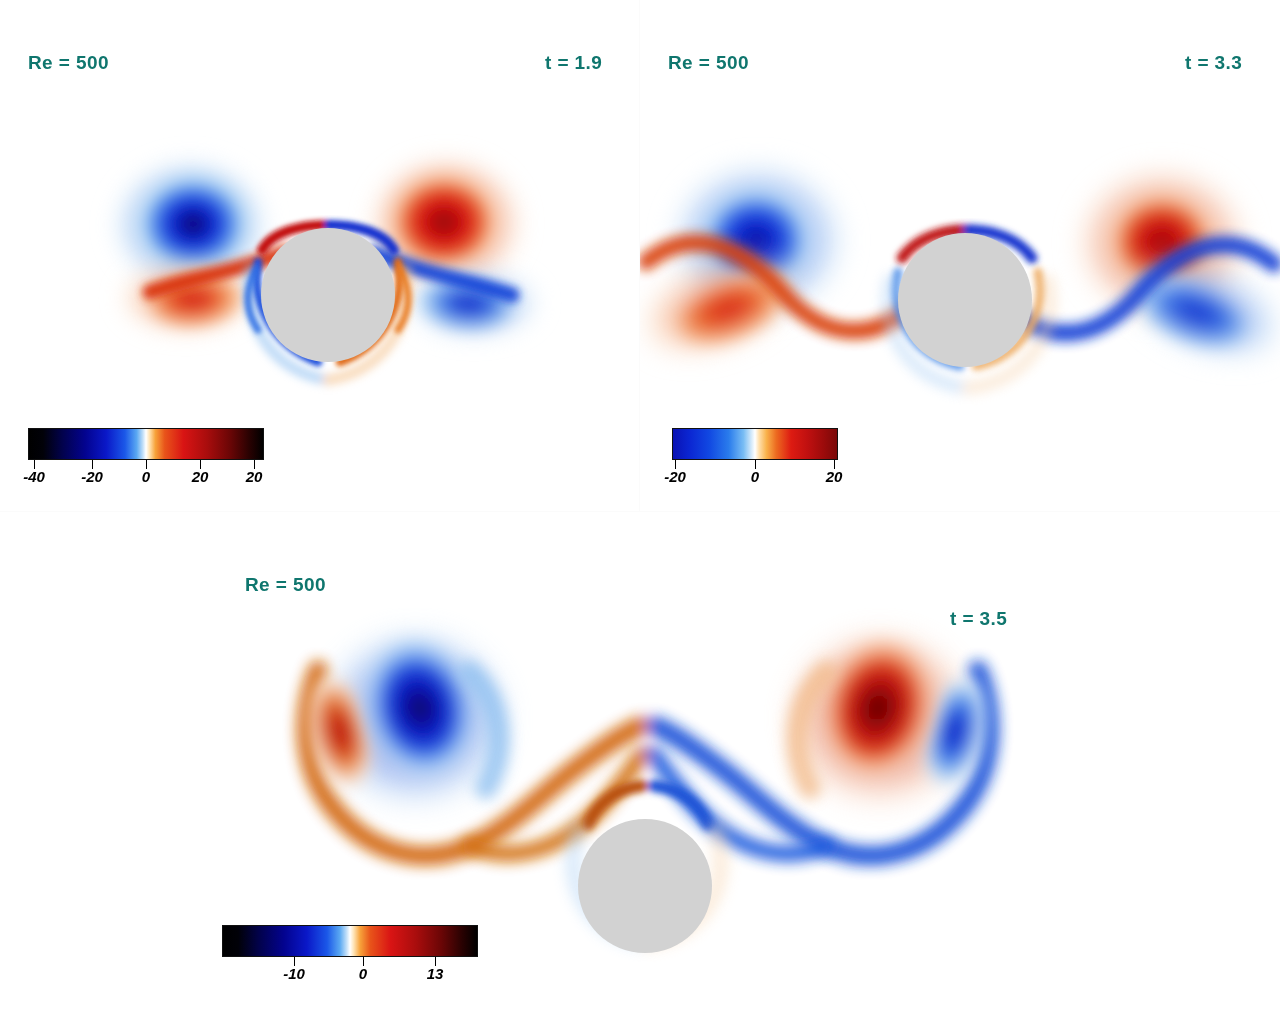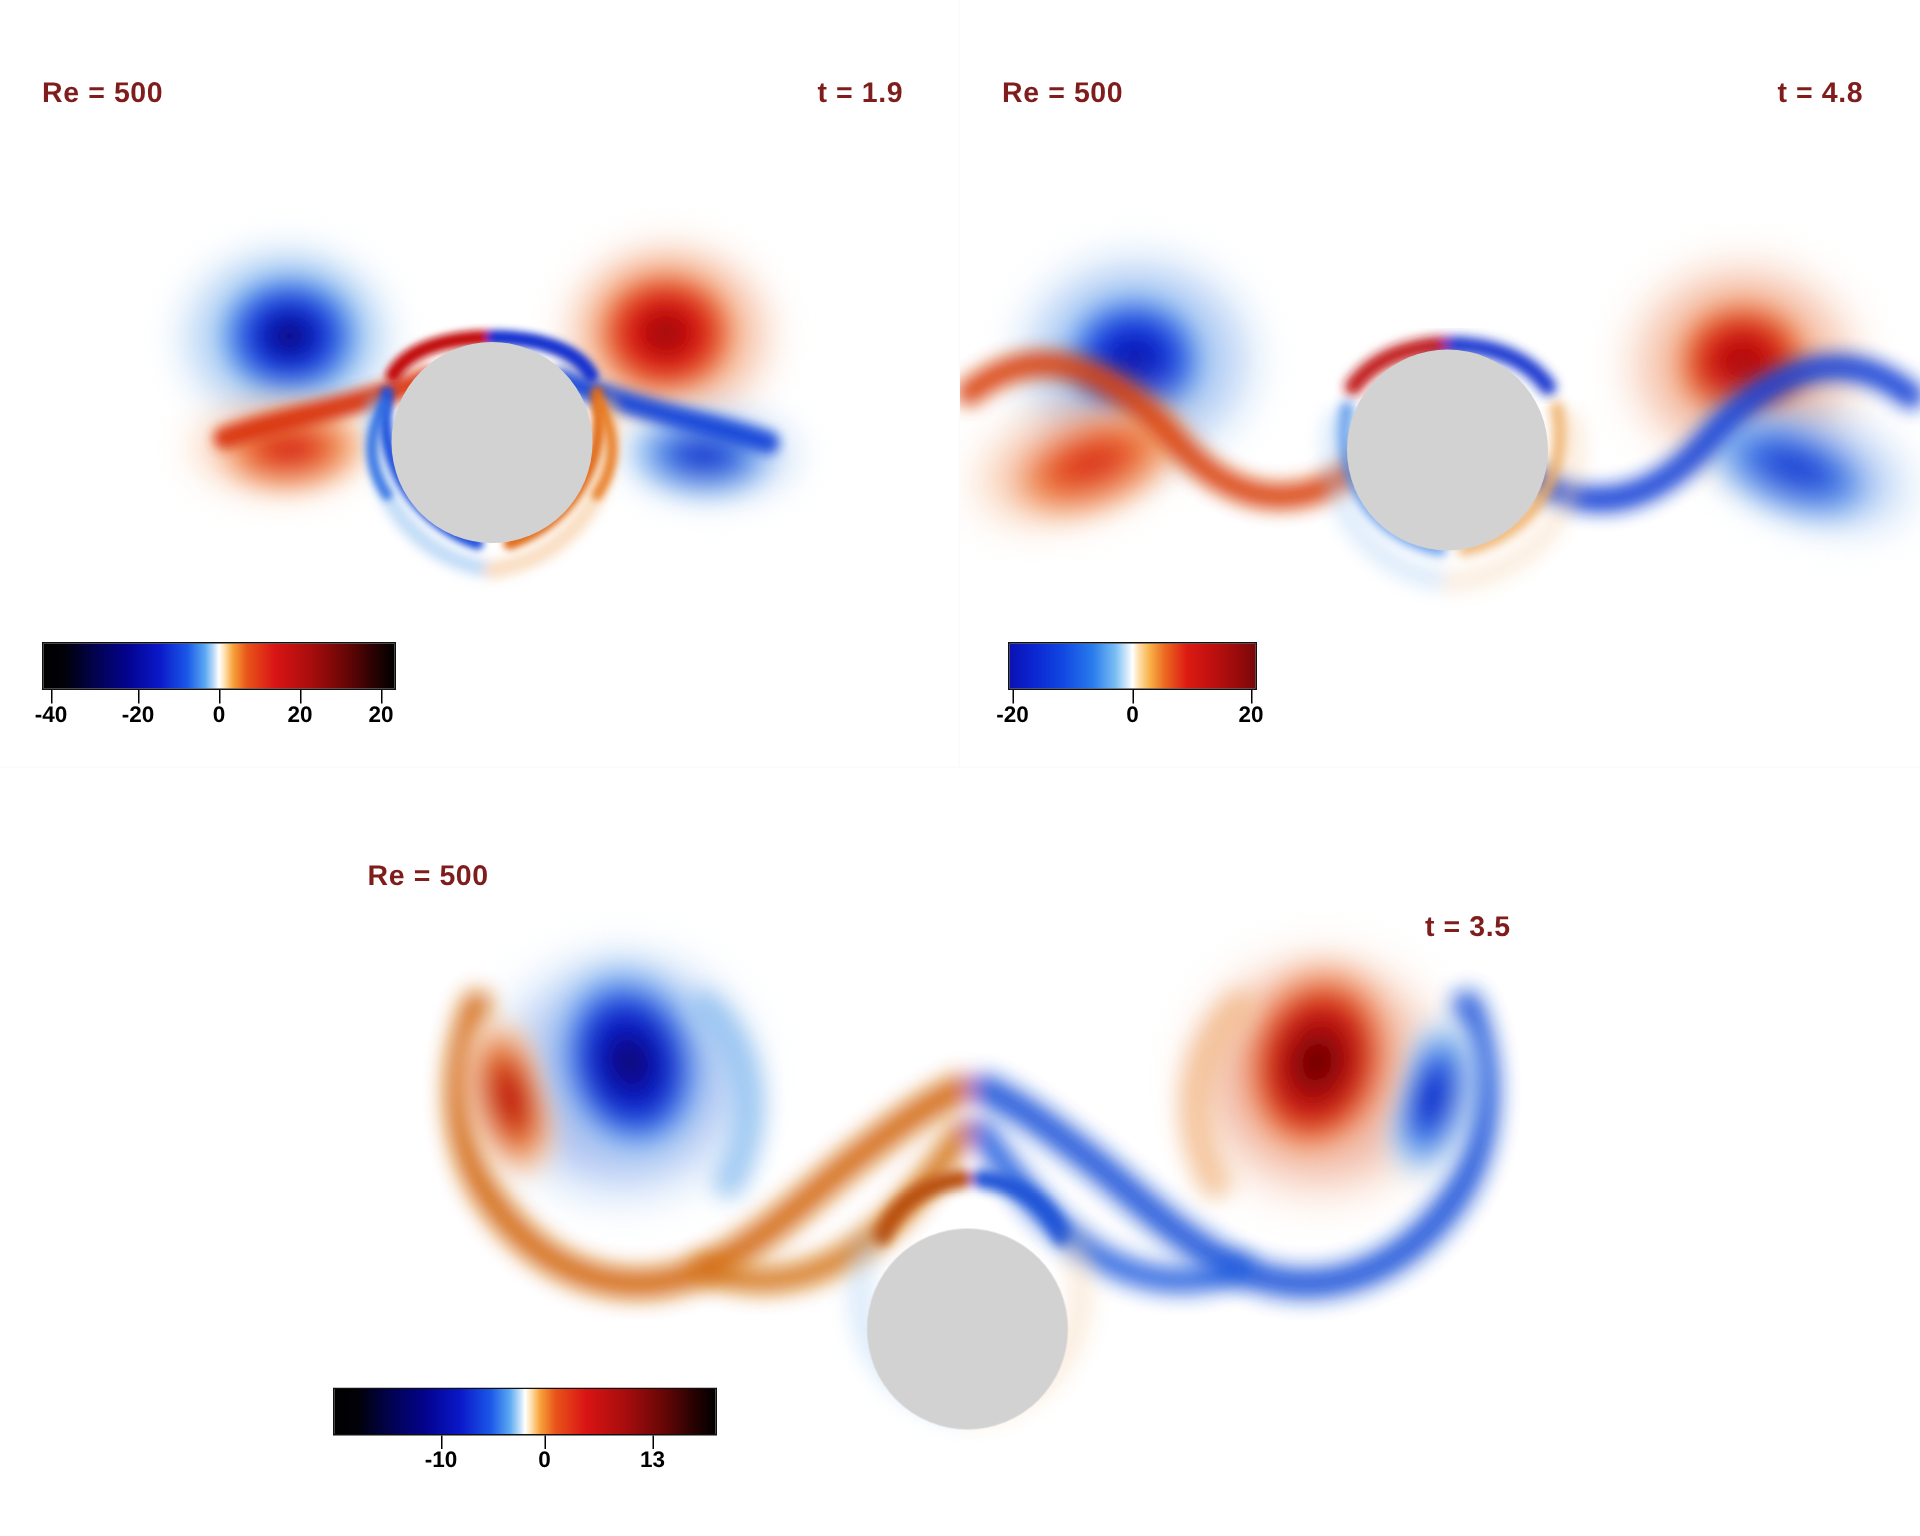--- a/index.html
+++ b/index.html
@@ -14,39 +14,39 @@
 
   .panel{position:absolute;background:#ffffff;box-sizing:border-box;}
   .panel.p1{left:0;top:0;width:640px;height:512px;border-right:1px solid #fbfbfb;border-bottom:1px solid #fbfbfb;}
   .panel.p2{left:640px;top:0;width:640px;height:512px;border-bottom:1px solid #fbfbfb;}
   .panel.p3{left:0px;top:512px;width:1280px;height:512px;}
 
   .annot{
     position:absolute;
     font-size:19px;
     font-weight:bold;
-    color:#7f1d1d;
+    color:#0f766e;
     letter-spacing:0.4px;
     white-space:nowrap;
     font-family:"Liberation Sans", sans-serif;
   }
   .annot.re{}
   .annot.t{}
 
   .field{position:absolute;left:0;top:0;}
 
   
   .cbar-wrap{position:absolute;}
   .cbar{
     position:relative;
     height:32px;
     border:1px solid #111;
     box-sizing:border-box;
   }
-  .cbar-ticks{position:relative;height:26px;}
+  .cbar-ticks{position:relative;height:26px;font-style:italic;}
   .tick-mark{
     position:absolute;top:0;width:1px;height:9px;background:#000;
   }
   .tick-label{
     position:absolute;top:8px;
     transform:translateX(-50%);
     font-size:15px;font-weight:bold;color:#000;
     font-family:"Liberation Sans", sans-serif;
     white-space:nowrap;
   }
@@ -194,21 +194,21 @@
         <span class="tick-label" style="left:118px;">0</span>
         <span class="tick-label" style="left:172px;">20</span>
         <span class="tick-label" style="left:226px;">20</span>
       </div>
     </div>
   </div>
 
   <div class="panel p2">
 
     <div class="annot re" style="left:28px;top:52px;">Re = 500</div>
-    <div class="annot t" style="left:545px;top:52px;">t = 4.8</div>
+    <div class="annot t" style="left:545px;top:52px;">t = 3.3</div>
 
     <svg class="field" width="640" height="420" viewBox="0 0 640 420">
       <defs>
         <radialGradient id="p2blob-neg" cx="50%" cy="50%" r="50%">
           <stop offset="0%" stop-color="#0a1190"></stop>
           <stop offset="20%" stop-color="#0d1cc2"></stop>
           <stop offset="42%" stop-color="#1537dc"></stop>
           <stop offset="62%" stop-color="#3d79e9"></stop>
           <stop offset="80%" stop-color="#93c4f2"></stop>
           <stop offset="92%" stop-color="#d8ecfb"></stop>

